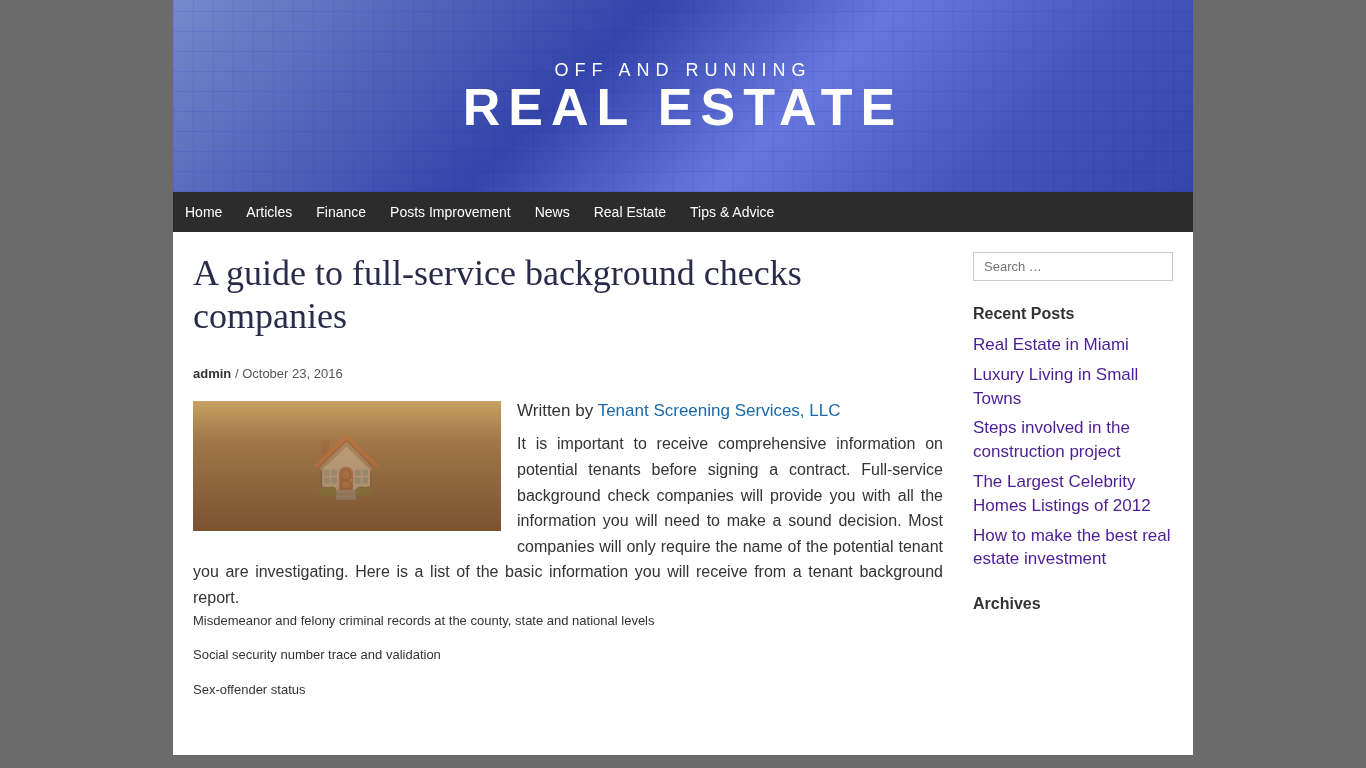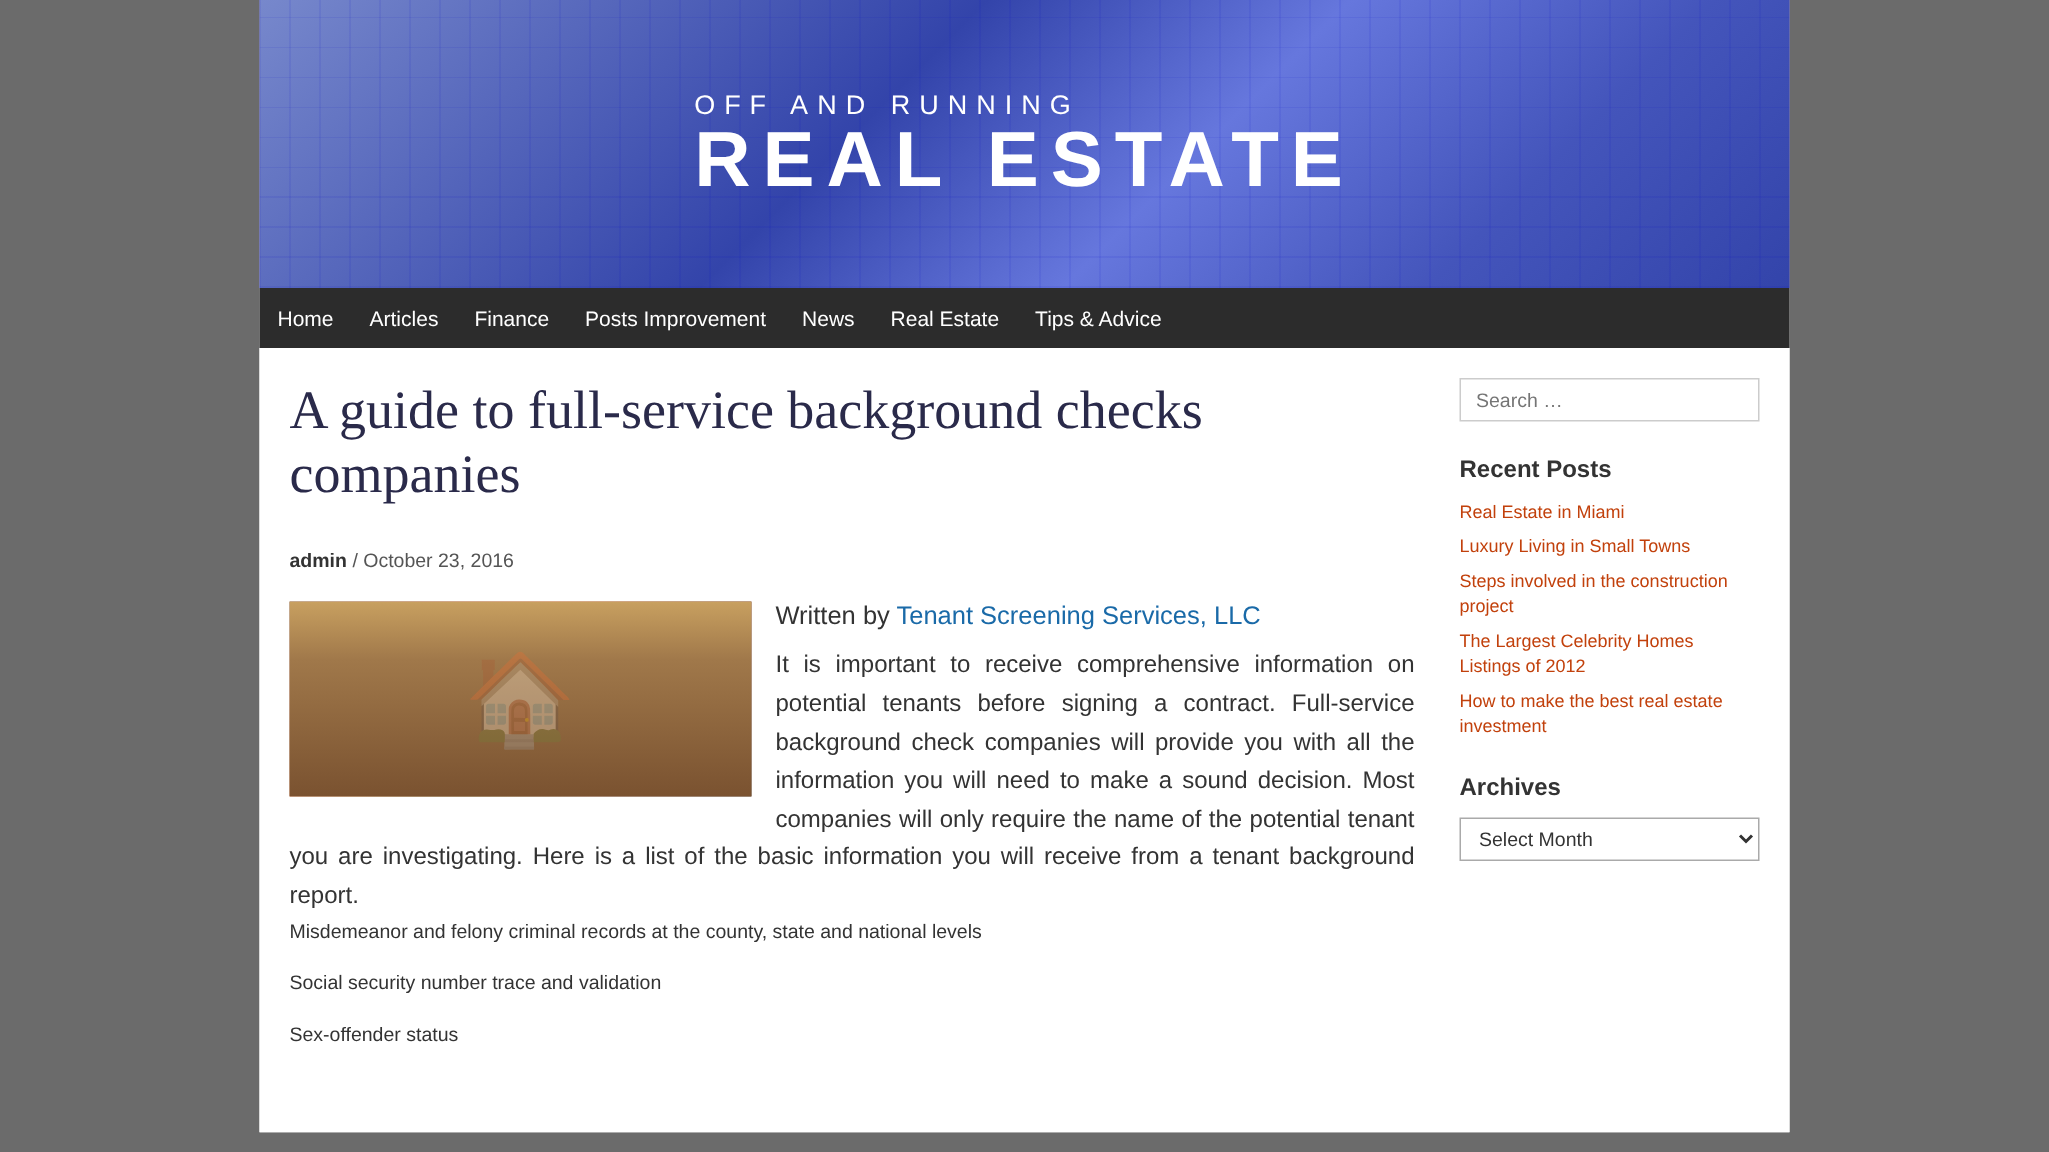--- a/index.html
+++ b/index.html
@@ -28,21 +28,21 @@
     #header-bg {
       position: absolute;
       top: 0; left: 0; right: 0; bottom: 0;
       background:
         repeating-linear-gradient(0deg, rgba(0,0,200,0.08) 0px, rgba(0,0,200,0.08) 1px, transparent 1px, transparent 20px),
         repeating-linear-gradient(90deg, rgba(0,0,200,0.08) 0px, rgba(0,0,200,0.08) 1px, transparent 1px, transparent 20px),
         linear-gradient(135deg, #7788cc 0%, #5566bb 20%, #3344aa 40%, #6677dd 60%, #4455bb 80%, #3344aa 100%);
     }
     #site-title {
       position: relative;
-      text-align: left;
+      text-align: center;
       z-index: 1;
     }
     #site-title .subtitle {
       font-family: Arial, sans-serif;
       font-size: 18px;
       color: #fff;
       letter-spacing: 6px;
       font-weight: normal;
       text-transform: uppercase;
     }
@@ -177,24 +177,24 @@
       color: #999;
       outline: none;
     }
     .recent-posts-list {
       list-style: none;
     }
     .recent-posts-list li {
       margin-bottom: 6px;
     }
     .recent-posts-list li a {
-      color: #c2410c;
+      color: #4c1d95;
       text-decoration: none;
       font-family: Arial, sans-serif;
-      font-size: 12px;
+      font-size: 17px;
       line-height: 1.4;
       margin-top: 48px;
     }
     #archives-select {
       width: 100%;
       padding: 5px 8px;
       font-size: 13px;
       font-family: Arial, sans-serif;
       border: 1px solid #aaa;
       background: #fff;
@@ -286,19 +286,16 @@
             <a href="#">The Largest Celebrity Homes Listings of 2012</a>
           </li>
           <li>
             <a href="#">How to make the best real estate investment</a>
           </li>
         </ul>
       </div>
 
       <div class="sidebar-section">
         <h3>Archives</h3>
-        <select id="archives-select">
-          <option>Select Month</option>
-        </select>
       </div>
     </aside>
   </div>
 </div>
 
 </body></html>

